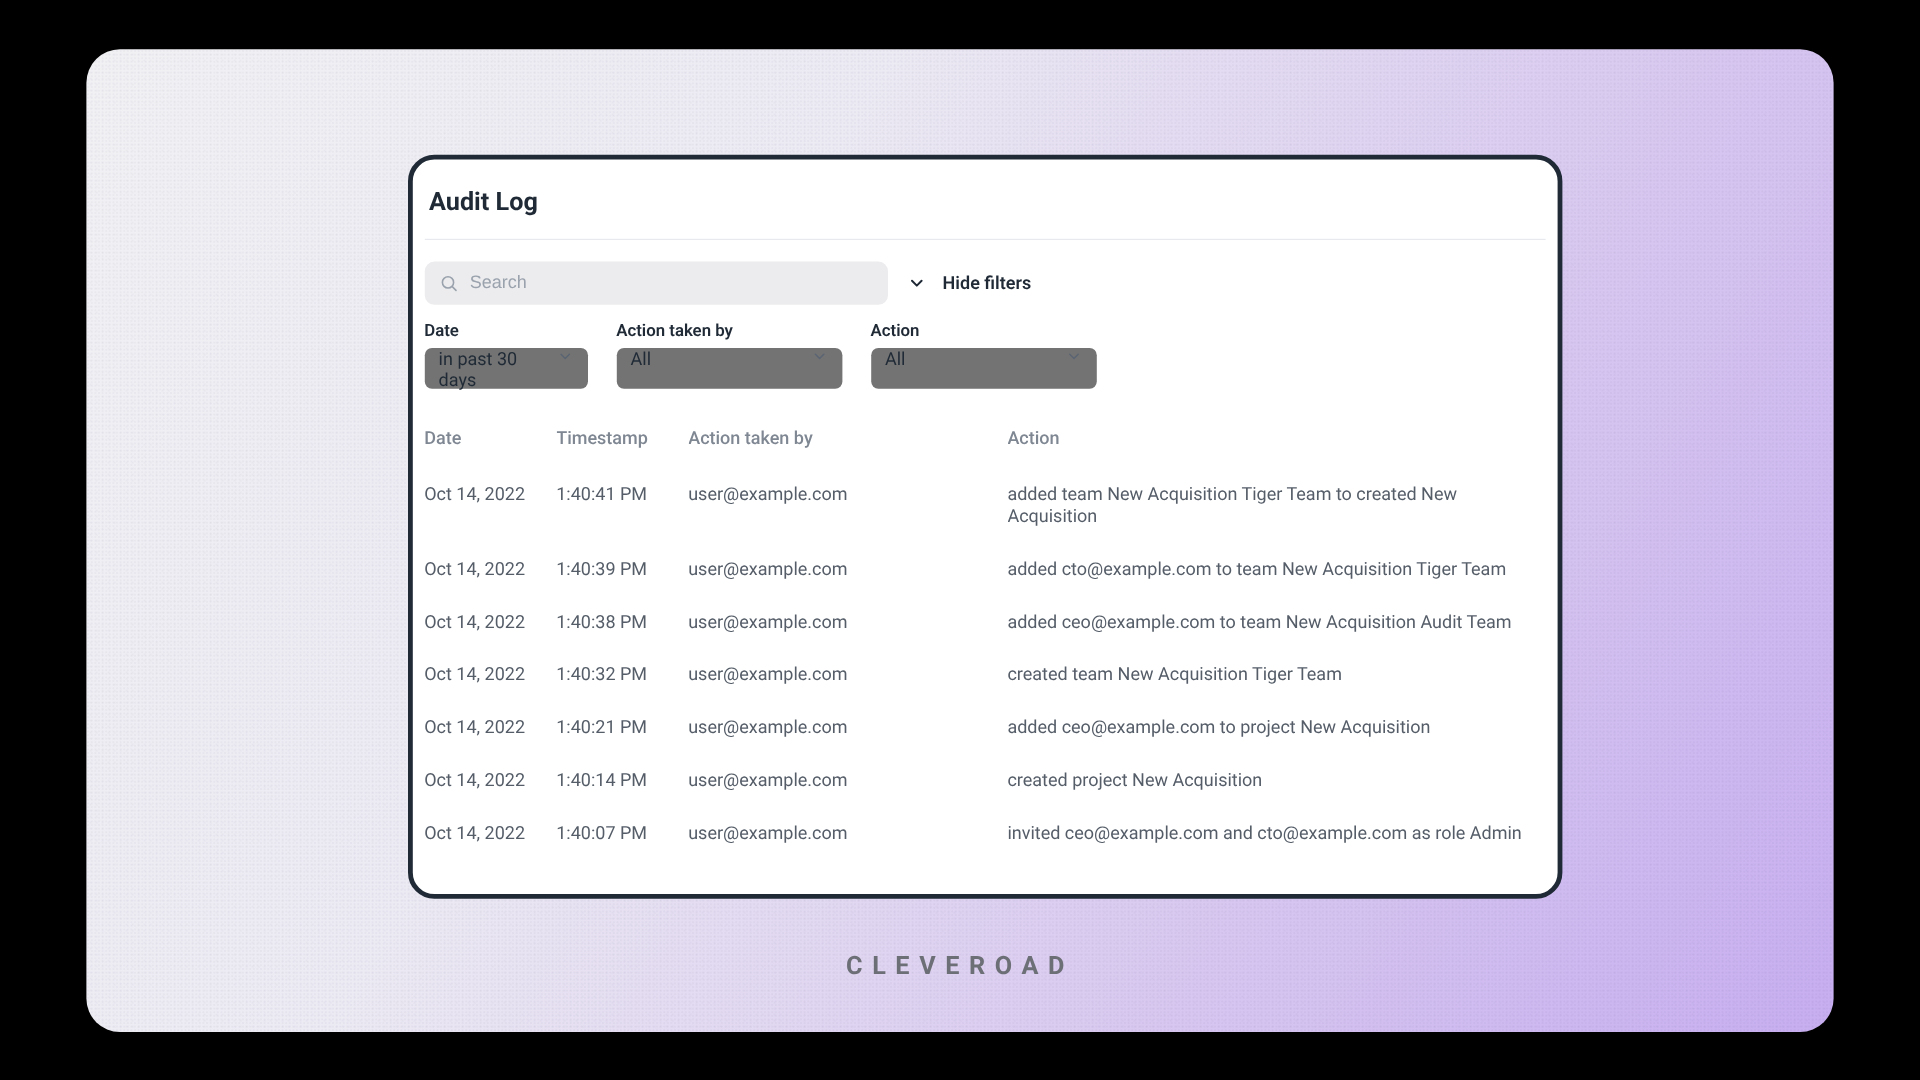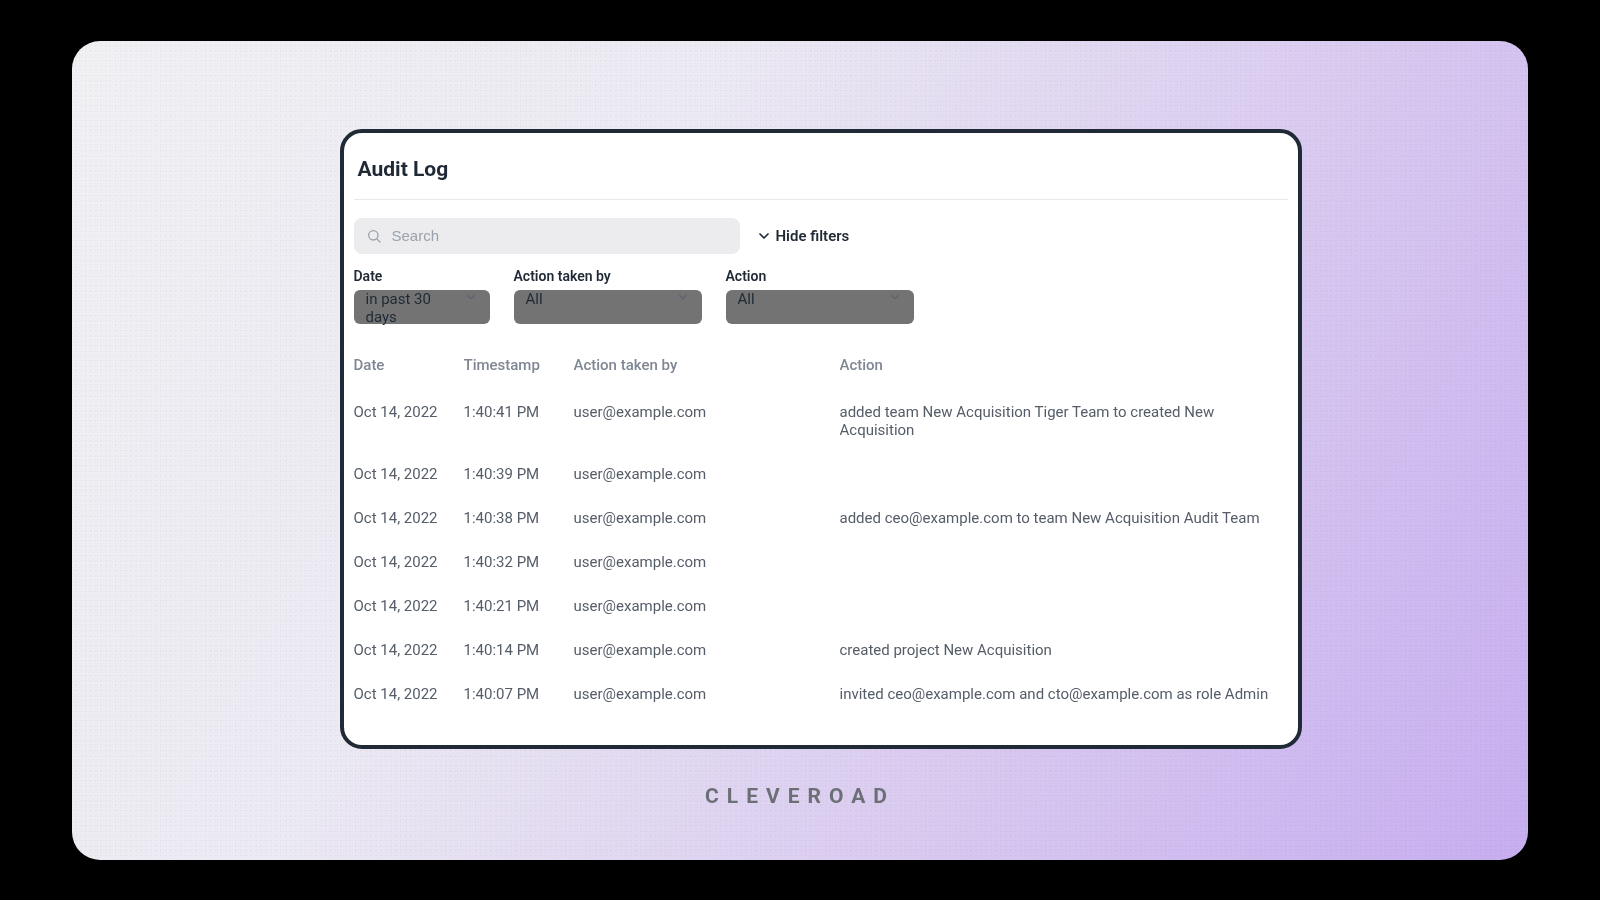--- a/index.html
+++ b/index.html
@@ -86,21 +86,21 @@
     background: transparent;
     outline: none;
     font-size: 15px;
     color: #6d28d9;
     width: 100%;
   }
   .search input::placeholder { color: #9aa2ad; }
   .hide-filters {
     display: flex;
     align-items: center;
-    gap: 4px;
+    gap: 14px;
     font-size: 15px;
     font-weight: 600;
     color: #1f2a36;
     cursor: pointer;
     user-select: none;
   }
   .filters {
     display: flex;
     gap: 24px;
     padding: 0 10px 8px 10px;
@@ -144,21 +144,21 @@
     color: #7f8793;
     font-weight: 500;
     padding-top: 6px;
     padding-bottom: 16px;
   }
   .row + .row { }
   .col { white-space: nowrap; overflow: hidden; text-overflow: ellipsis; }
   .col.action-col { white-space: normal; }
   .brand {
     position: absolute;
-    bottom: 52px;
+    bottom: 42px;
     left: 0; right: 0;
     text-align: center;
     font-size: 21px;
     font-weight: 700;
     letter-spacing: 8px;
     color: #6d6f77;
     z-index: 1;
     user-select: none;
   }
 </style>
@@ -239,36 +239,39 @@
             <div class="row">
               <div class="col ">Oct 14, 2022</div>
               <div class="col ">1:40:41 PM</div>
               <div class="col ">user@example.com</div>
               <div class="col action-col">added team New Acquisition Tiger Team to created New Acquisition</div>
             </div>
             <div class="row">
               <div class="col ">Oct 14, 2022</div>
               <div class="col ">1:40:39 PM</div>
               <div class="col ">user@example.com</div>
+              <div class="col action-col">added cto@example.com to team New Acquisition Tiger Team</div>
             </div>
             <div class="row">
               <div class="col ">Oct 14, 2022</div>
               <div class="col ">1:40:38 PM</div>
               <div class="col ">user@example.com</div>
               <div class="col action-col">added ceo@example.com to team New Acquisition Audit Team</div>
             </div>
             <div class="row">
               <div class="col ">Oct 14, 2022</div>
               <div class="col ">1:40:32 PM</div>
               <div class="col ">user@example.com</div>
+              <div class="col action-col">created team New Acquisition Tiger Team</div>
             </div>
             <div class="row">
               <div class="col ">Oct 14, 2022</div>
               <div class="col ">1:40:21 PM</div>
               <div class="col ">user@example.com</div>
+              <div class="col action-col">added ceo@example.com to project New Acquisition</div>
             </div>
             <div class="row">
               <div class="col ">Oct 14, 2022</div>
               <div class="col ">1:40:14 PM</div>
               <div class="col ">user@example.com</div>
               <div class="col action-col">created project New Acquisition</div>
             </div>
             <div class="row">
               <div class="col ">Oct 14, 2022</div>
               <div class="col ">1:40:07 PM</div>

